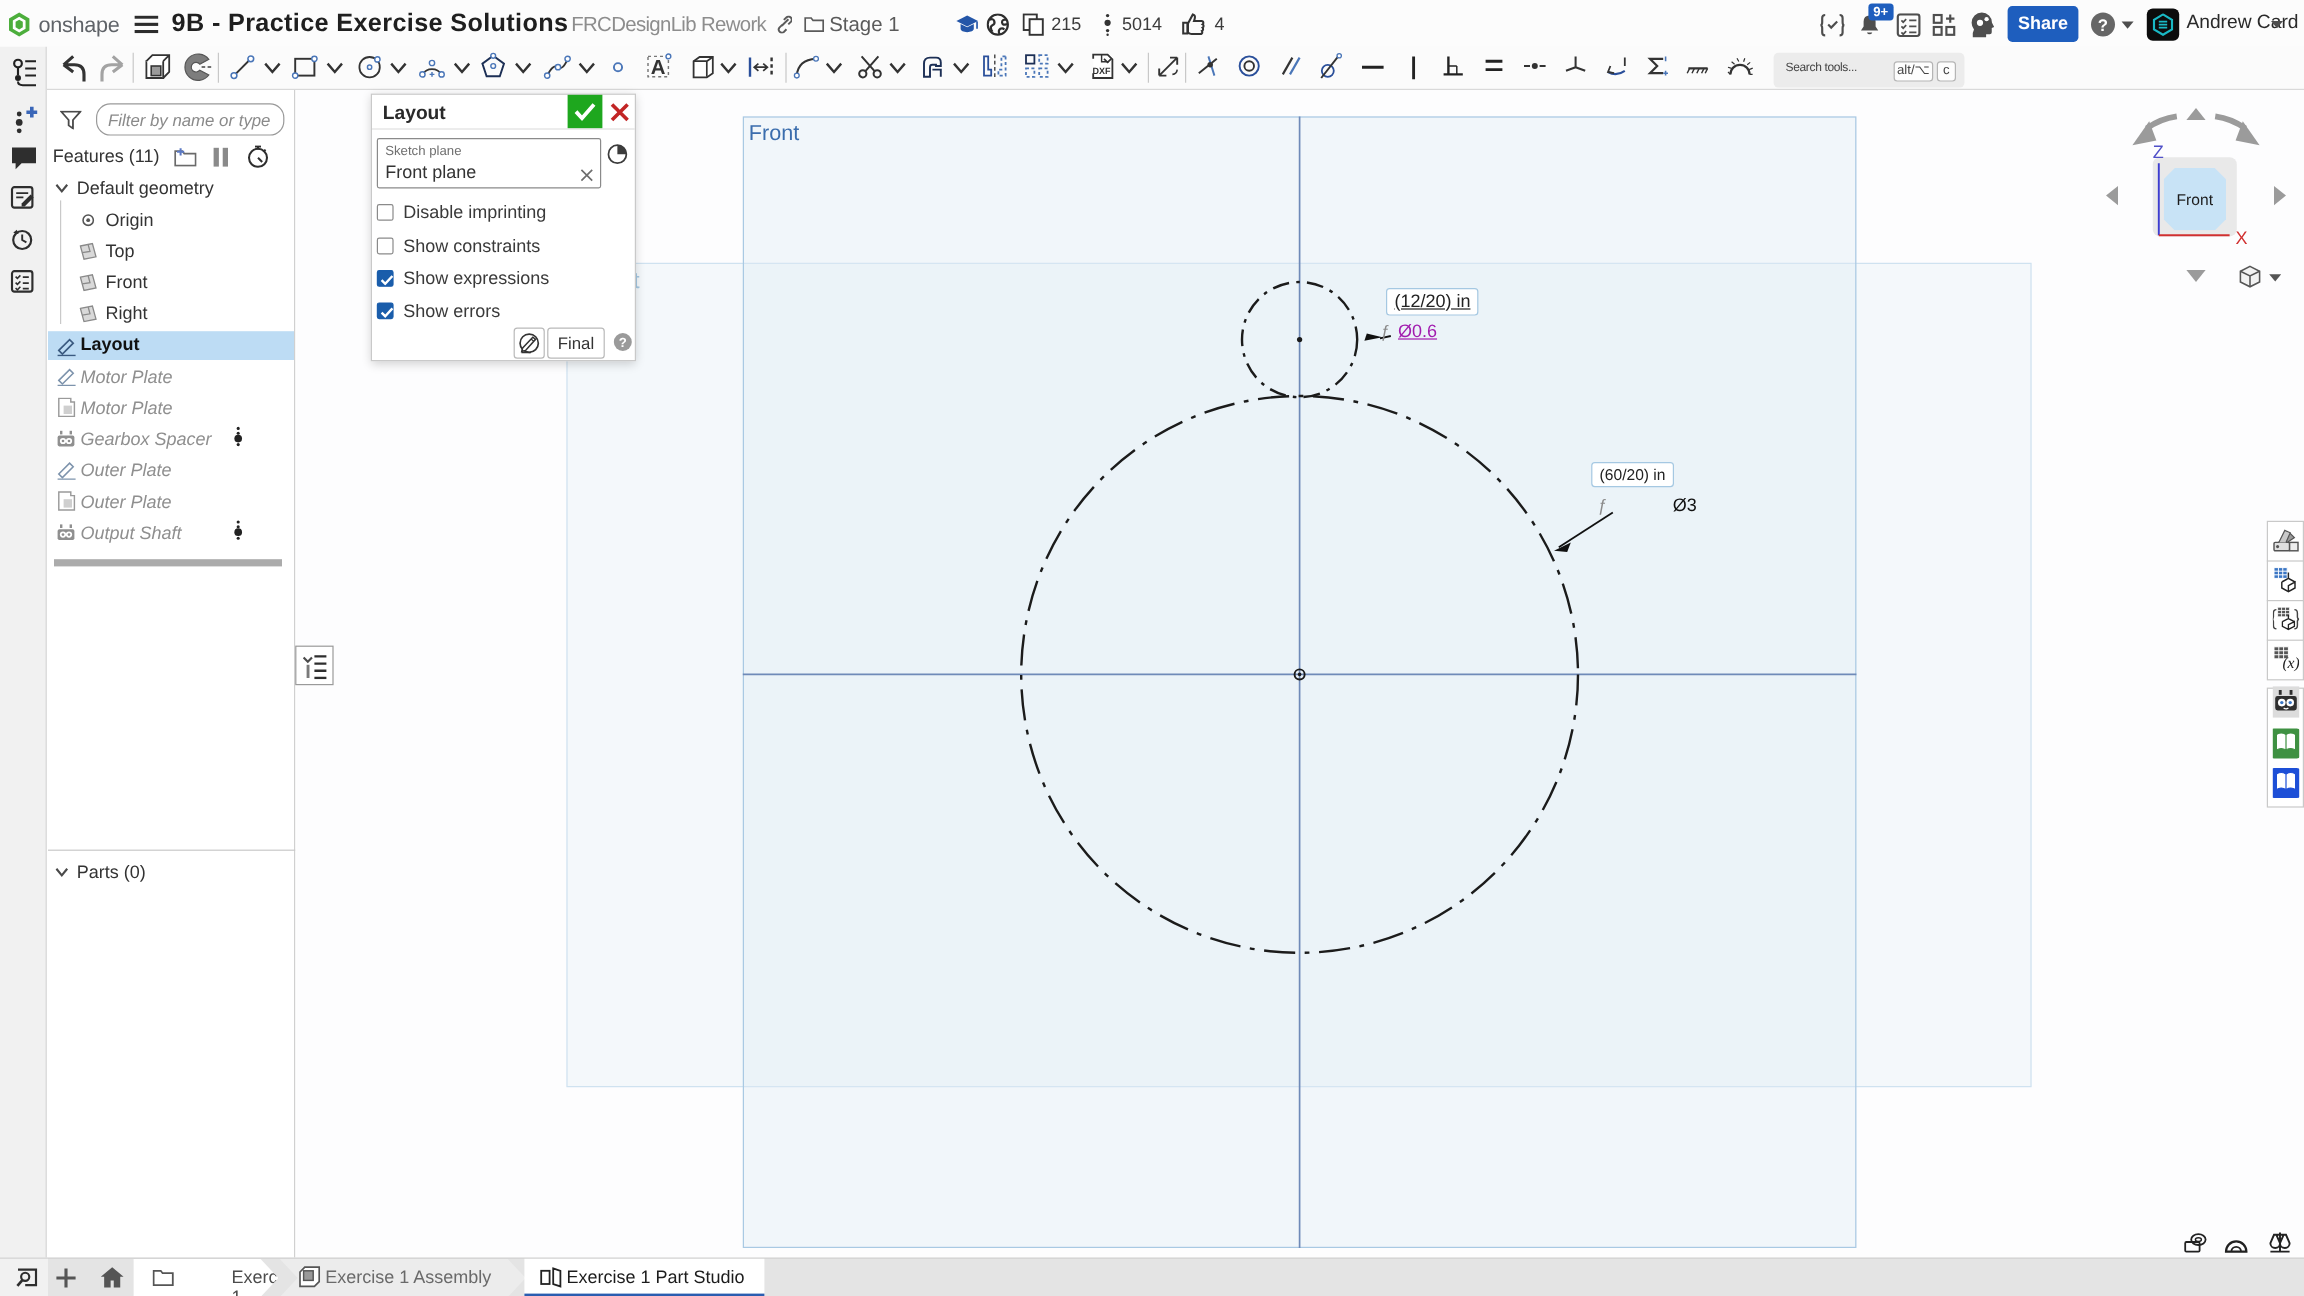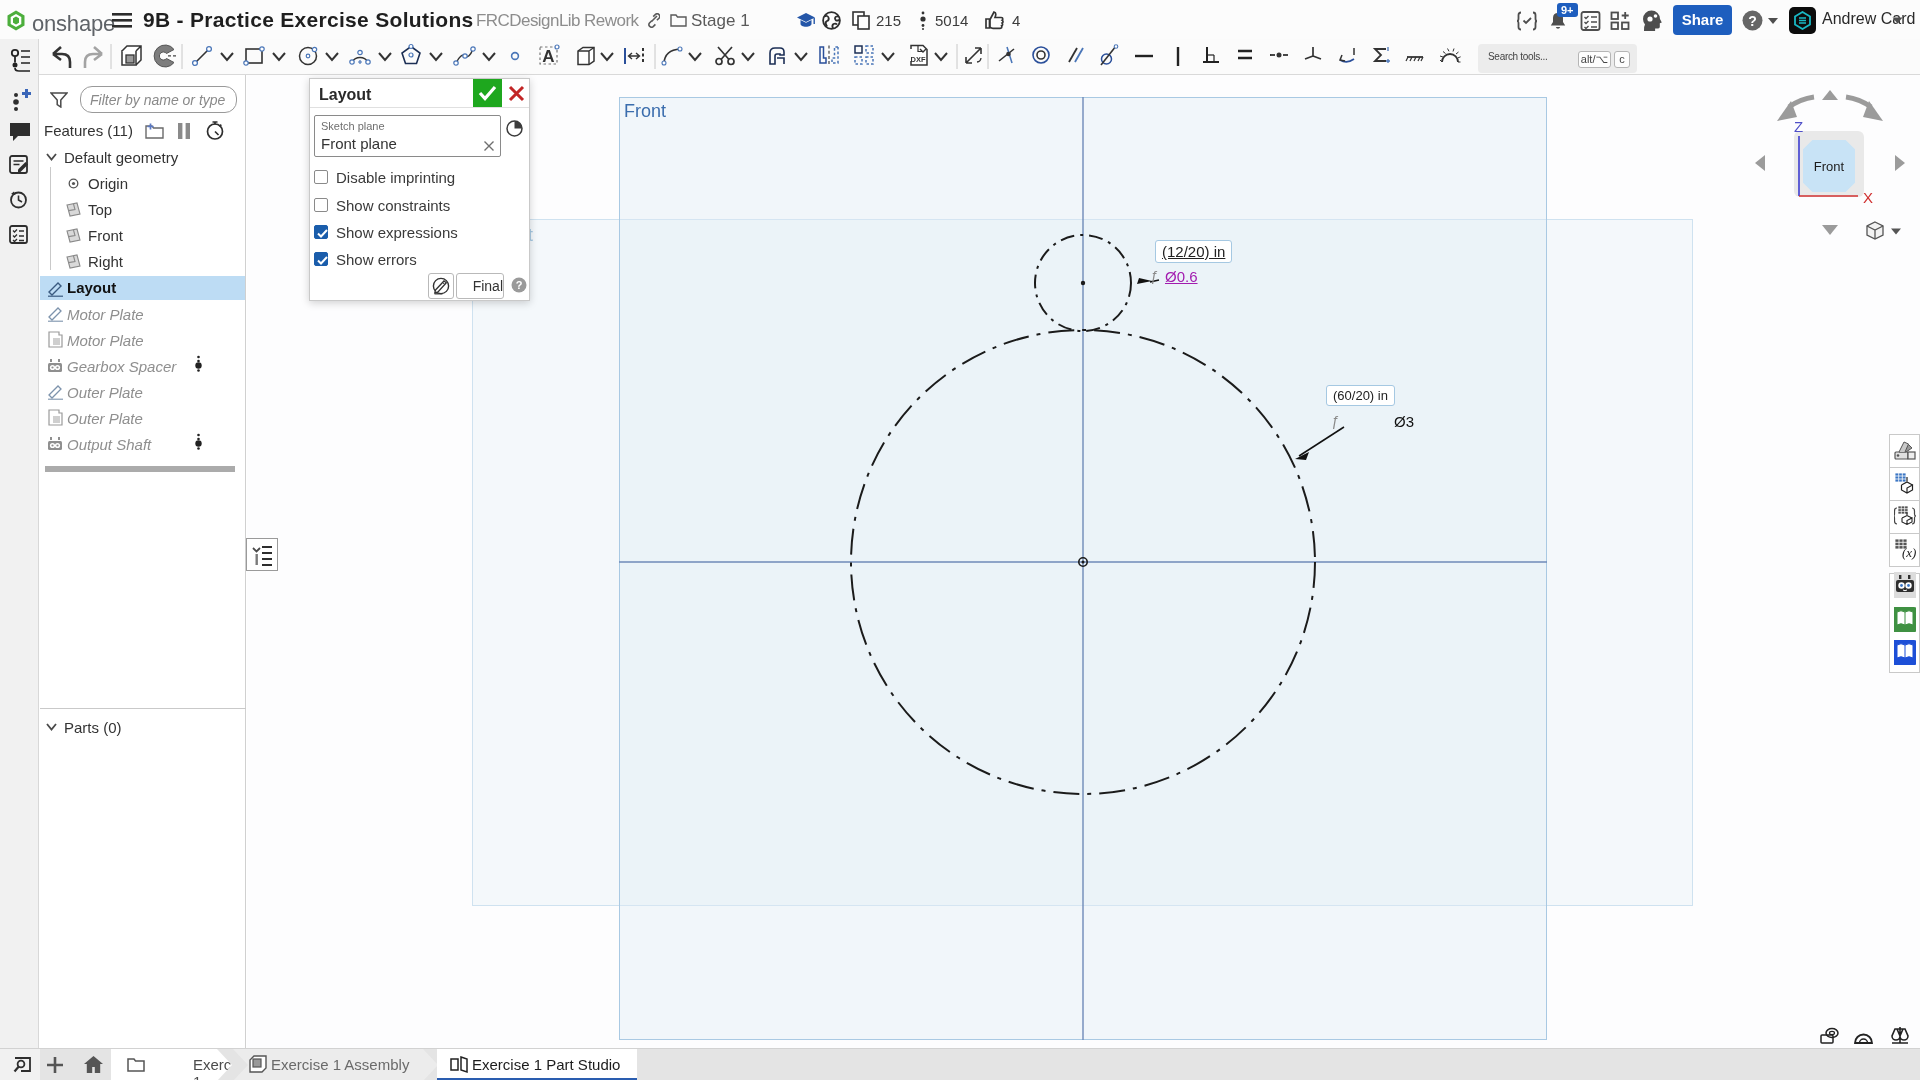--- a/index.html
+++ b/index.html
@@ -6,21 +6,21 @@
 html,body { width:1920px; height:1080px; overflow:hidden; font-family:"Liberation Sans", sans-serif; }
 #app { position:relative; width:1920px; height:1080px; background:#fff; }
 .abs { position:absolute; }
 
 
 #topbar { position:absolute; left:0; top:0; width:1920px; height:39px; background:#fcfcfc; }
 #topbar .ttl { position:absolute; left:143px; top:8px; font-size:21px; font-weight:bold; color:#1f1f1f; letter-spacing:0.3px; }
 #topbar .sub { position:absolute; left:476px; top:11px; font-size:17px; color:#8d8d8d; letter-spacing:-0.55px; }
 #topbar .stage { position:absolute; left:691px; top:11px; font-size:17px; color:#5a5a5a; }
 #topbar .num { position:absolute; top:12px; font-size:15px; color:#3c3c3c; }
-.logo-word { position:absolute; left:32px; top:11px; font-size:22px; color:#5f6368; letter-spacing:-0.2px; }
+.logo-word { position:absolute; left:32px; top:11px; font-size:18px; color:#5f6368; letter-spacing:-0.2px; }
 #sharebtn { position:absolute; left:1673px; top:5px; width:59px; height:30px; background:#1e5ebe; border-radius:4px; color:#fff; font-size:15px; font-weight:bold; text-align:center; line-height:30px; }
 #andrew { position:absolute; left:1822px; top:10px; font-size:16px; color:#2a2a2a; }
 
 
 #toolbar { position:absolute; left:39px; top:39px; width:1881px; height:36px; background:#fbfbfb; border-bottom:1px solid #d9d9d9; }
 #searchtools { position:absolute; left:1439px; top:5px; width:159px; height:29px; background:#ececec; border-radius:4px; }
 #searchtools .stx { position:absolute; left:10px; top:7px; font-size:10px; color:#444; letter-spacing:-0.3px; }
 .keycap { position:absolute; top:7px; height:17px; border:1px solid #b5b5b5; border-radius:3px; background:#fdfdfd; font-size:11px; color:#444; text-align:center; line-height:15px; }
 
 
@@ -51,21 +51,21 @@
 #dialog .title { position:absolute; left:9px; top:7px; font-size:16px; font-weight:bold; color:#2a2a2a; }
 #dlg-ok { position:absolute; left:163px; top:0px; width:29px; height:28px; background:#1ea71e; }
 #dlg-hr { position:absolute; left:0; top:28px; width:219px; height:1px; background:#e0e0e0; }
 #skplane { position:absolute; left:4px; top:36px; width:187px; height:42px; border:1px solid #8a8a8a; border-radius:2px; }
 #skplane .l1 { position:absolute; left:6px; top:4px; font-size:11px; color:#6f6f6f; }
 #skplane .l2 { position:absolute; left:6px; top:19px; font-size:15px; color:#333; }
 .cbrow { position:absolute; left:4px; font-size:15px; color:#3a3a3a; height:16px; width:210px; white-space:nowrap;text-align:center; }
 .cbx { position:absolute; left:0; top:0; width:14px; height:14px; border:1px solid #8a8a8a; border-radius:2px; background:#fff; }
 .cbx.chk { background:#1a5dab; border-color:#1a5dab; }
 .cbtxt { position:absolute; left:22px; top:-1px; }
-#finalbtn { position:absolute; left:146px; top:194px; width:48px; height:26px; border:1px solid #b9b9b9; border-radius:3px; font-size:14px; color:#333; text-align:right; line-height:24px; background:#fff; }
+#finalbtn { position:absolute; left:146px; top:194px; width:48px; height:26px; border:1px solid #b9b9b9; border-radius:3px; font-size:14px; color:#333; text-align:center; line-height:24px; background:#fff; }
 #skbtn { position:absolute; left:118px; top:194px; width:26px; height:26px; border:1px solid #b9b9b9; border-radius:3px; background:#fff; }
 
 
 #bottombar { position:absolute; left:0; top:1048px; width:1920px; height:32px; background:#e4e4e4; border-top:1px solid #d2d2d2; }
 #bottombar .corner { position:absolute; left:0; top:0; width:40px; height:32px; background:#f1f1f1; }
 .tab { position:absolute; top:0; height:32px; font-size:15px; }
 #tab1 { left:111px; width:121px; background:#fff; clip-path:polygon(0 0, 106px 0, 121px 50%, 106px 100%, 0 100%); filter:drop-shadow(0 0 1px #b5b5b5); }
 #tab2 { left:233px; width:205px; background:#ececec; clip-path:polygon(0 0, 190px 0, 205px 50%, 190px 100%, 0 100%, 15px 50%); }
 #tab3 { left:437px; width:200px; background:#fff; border-bottom:3px solid #2a5db0; }
 .tab .tlbl { position:absolute; top:7px; color:#4c4c4c; }

